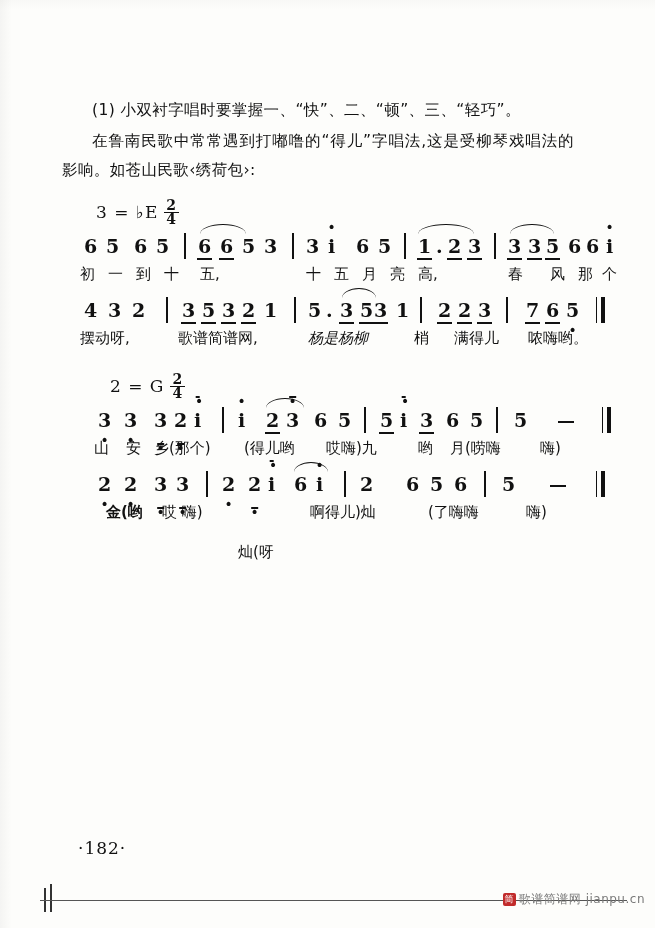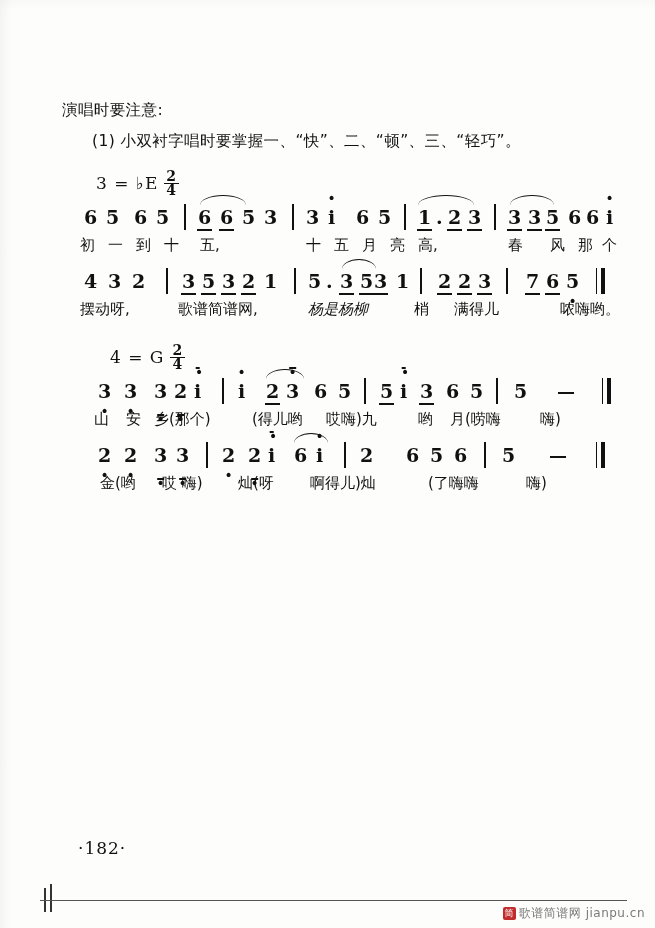--- a/index.html
+++ b/index.html
@@ -179,21 +179,21 @@
     position: absolute;
     left: 40px;
     right: 28px;
     top: 900px;
     height: 1px;
     background: #555;
   }
   .watermark {
     position: absolute;
     right: 10px;
-    bottom: 6px;
+    bottom: 20px;
     font-size: 12px;
     color: #7a7a7a;
     font-family: "DejaVu Sans", sans-serif;
     letter-spacing: 0.5px;
   }
   .wm-badge {
     display: inline-block;
     width: 13px; height: 13px;
     background: #c12b2b;
     color: #fff;
@@ -208,22 +208,22 @@
 </head>
 <body>
 
 <div class="page">
 
   <div class="tickmark" style="left:44px; top:888px; height:24px;"></div>
   <div class="tickmark" style="left:50px; top:884px; height:28px;"></div>
 
   <div class="content">
 
-    <p class="para indent1">演唱时要注意:</p>
     <p class="para indent2">(1) 小双衬字唱时要掌握一、“快”、二、“顿”、三、“轻巧”。</p>
+    <p class="para indent2">在鲁南民歌中常常遇到打嘟噜的“得儿”字唱法,这是受柳琴戏唱法的影响。如苍山民歌‹绣荷包›:</p>
 
     <div class="music">
 
       <div class="keysig">
         <span>3 = ♭E</span>
         <span class="frac">
           <span class="num">2</span>
           <span class="den">4</span>
         </span>
       </div>
@@ -306,30 +306,30 @@
           <span class="n u1" style="left:472px;">6</span>
           <span class="n dotdn" style="left:492px;">5</span>
           <span class="endbar" style="left:522px;"></span>
         </div>
         <div class="lyrics">
           <span class="ly" style="left:6px;">摆动呀,</span>
           <span class="ly" style="left:104px;">歌谱简谱网,</span>
           <span class="ly" style="left:234px;font-style:italic;">杨是杨柳</span>
           <span class="ly" style="left:340px;">梢</span>
           <span class="ly" style="left:380px;">满得儿</span>
-          <span class="ly" style="left:486px;">哝嗨哟。</span>
+          <span class="ly" style="left:454px;">哝嗨哟。</span>
         </div>
       </div>
     </div>
 
 
     <div class="music">
 
       <div class="keysig" style="margin-left:48px;">
-        <span>4 = G</span>
+        <span>2 = G</span>
         <span class="frac">
           <span class="num">2</span>
           <span class="den">4</span>
         </span>
       </div>
 
       <div class="staffline" style="margin-left:26px;">
         <div class="notes">
           <span class="n dotdn" style="left:10px;">3</span>
           <span class="n dotdn" style="left:36px;">3</span>
@@ -351,21 +351,21 @@
           <span class="n" style="left:382px;">5</span>
           <span class="bar" style="left:408px;"></span>
           <span class="n" style="left:426px;">5</span>
           <div class="dash" style="left:470px;"></div>
           <span class="endbar" style="left:514px;"></span>
         </div>
         <div class="lyrics">
           <span class="ly" style="left:6px;">山</span>
           <span class="ly" style="left:38px;">安</span>
           <span class="ly" style="left:66px;">乡(那个)</span>
-          <span class="ly" style="left:164px;">(得儿哟</span>
+          <span class="ly" style="left:156px;">(得儿哟</span>
           <span class="ly" style="left:238px;">哎嗨)九</span>
           <span class="ly" style="left:330px;">哟</span>
           <span class="ly" style="left:362px;">月(唠嗨</span>
           <span class="ly" style="left:452px;">嗨)</span>
         </div>
       </div>
 
       <div class="staffline" style="margin-left:26px;">
         <div class="notes">
           <span class="n dotdn" style="left:10px;">2</span>
@@ -383,23 +383,23 @@
           <span class="n" style="left:272px;">2</span>
           <span class="n" style="left:318px;">6</span>
           <span class="n" style="left:342px;">5</span>
           <span class="n" style="left:366px;">6</span>
           <span class="bar" style="left:396px;"></span>
           <span class="n" style="left:414px;">5</span>
           <div class="dash" style="left:462px;"></div>
           <span class="endbar" style="left:508px;"></span>
         </div>
         <div class="lyrics">
-          <span class="ly" style="left:12px;">金(哟</span>
+          <span class="ly" style="left:18px;font-weight:bold;">金(哟</span>
           <span class="ly" style="left:74px;">哎 嗨)</span>
-          <span class="ly" style="left:150px;">灿(呀</span>
+          <span class="ly" style="left:150px;margin-top:40px;">灿(呀</span>
           <span class="ly" style="left:222px;">啊得儿)灿</span>
           <span class="ly" style="left:340px;">(了嗨嗨</span>
           <span class="ly" style="left:438px;">嗨)</span>
         </div>
       </div>
     </div>
   </div>
 
   <div class="pagenum">·182·</div>
 

